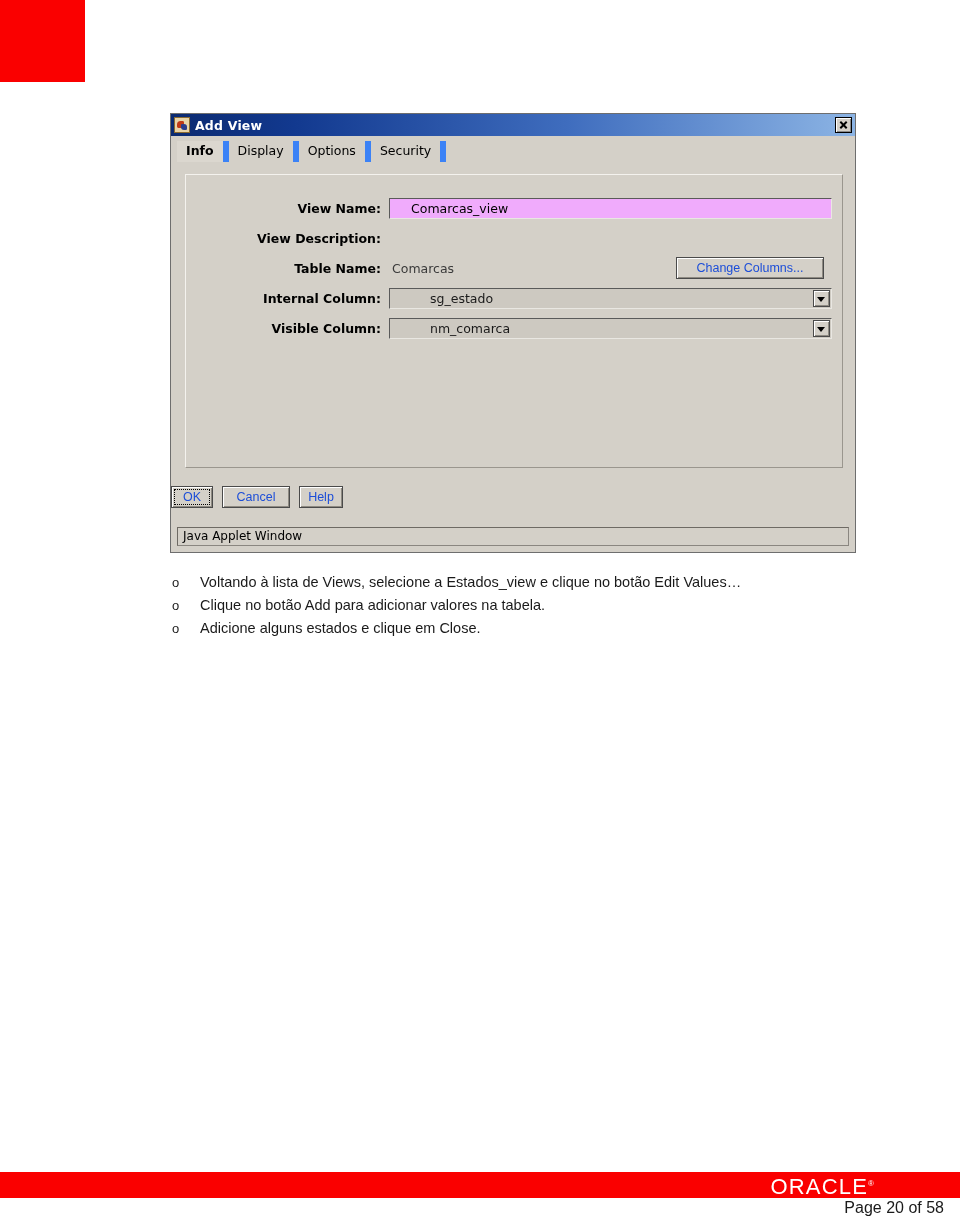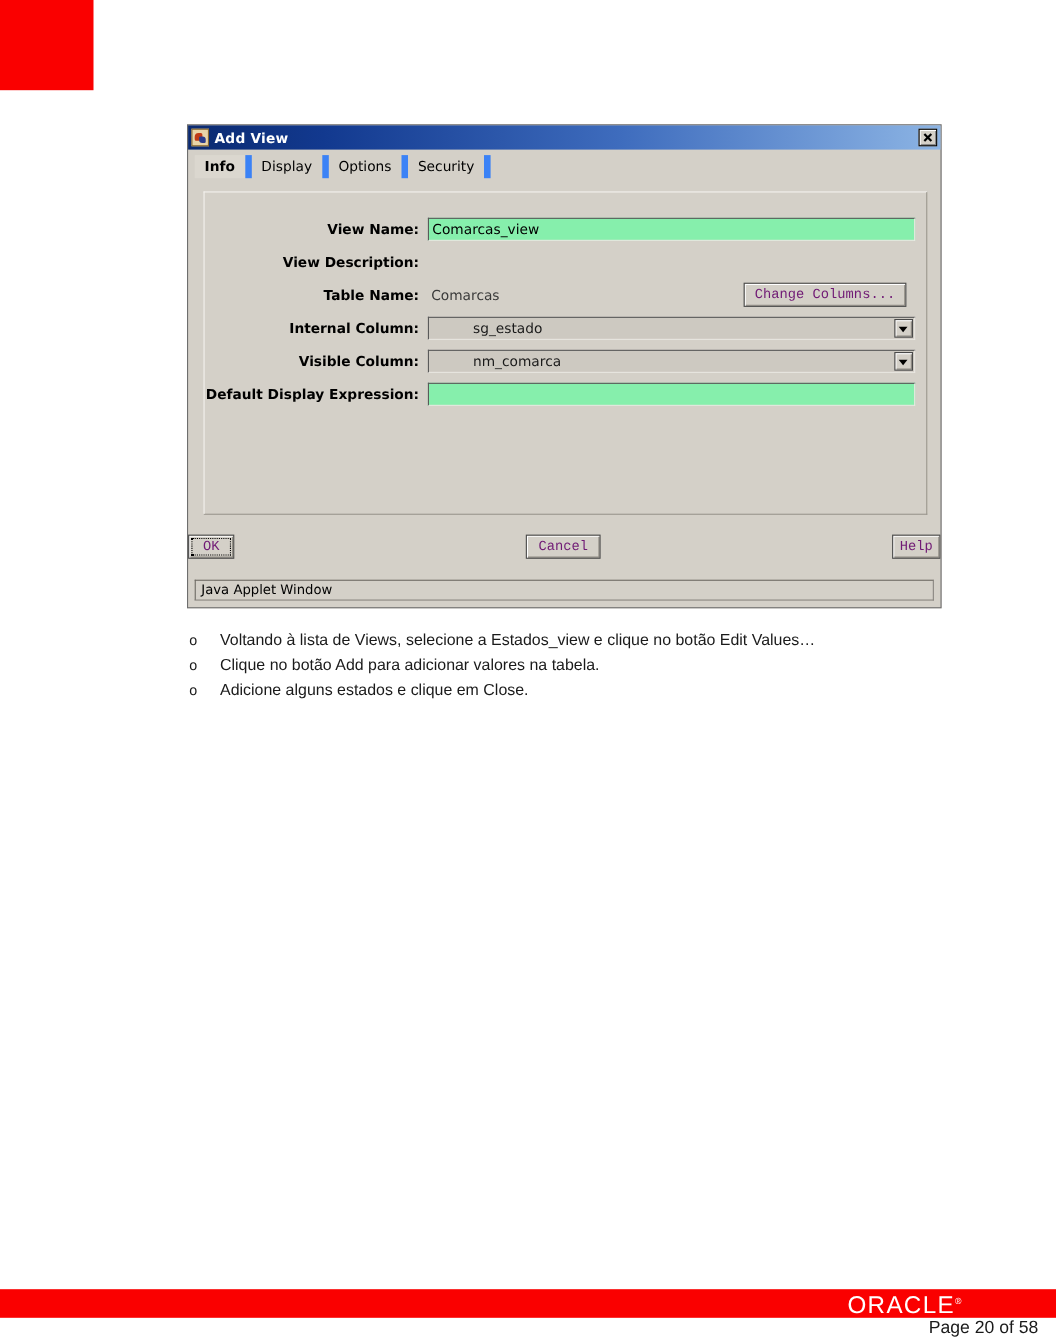--- a/index.html
+++ b/index.html
@@ -169,28 +169,28 @@
   }
   .form-control {
     flex: 1 1 auto;
     height: 21px;
     position: relative;
   }
 
   .textfield {
     width: 100%;
     height: 21px;
-    background: #86efac;
+    background: #f0abfc;
     border: 1px solid #5a5a5a;
     border-right-color: #e9e7e2;
     border-bottom-color: #e9e7e2;
     box-sizing: border-box;
     font-size: 12.5px;
     line-height: 19px;
-    padding: 0 3px;
+    padding: 0 21px;
     color: #000000;
     white-space: nowrap;
     overflow: hidden;
   }
 
   .statictext {
     height: 21px;
     line-height: 21px;
     font-size: 12.5px;
     color: #3a3a3a;
@@ -239,27 +239,27 @@
     border-right: 4px solid transparent;
     border-top: 5px solid #000000;
   }
 
   .btn {
     background: #d4d0c8;
     border: 1px solid #4a4a4a;
     box-shadow: inset 1px 1px 0 #ffffff, inset -1px -1px 0 #8e8a82;
     box-sizing: border-box;
     font-size: 12.5px;
-    color: #701a75;
+    color: #1d4ed8;
     height: 22px;
     line-height: 20px;
     text-align: center;
     white-space: nowrap;
     padding: 0 8px;
-    font-family: Liberation Mono, monospace;
+    font-family: Liberation Sans, sans-serif;
   }
   .btn-change-columns {
     position: absolute;
     right: 8px;
     top: 0;
     width: 148px;
     height: 22px;
     padding: 0;
   }
 
@@ -267,21 +267,21 @@
     position: relative;
   }
 
   
   .actions {
     position: absolute;
     left: 0;
     right: 0;
     top: 372px;
     display: flex;
-    justify-content: space-between;
+    justify-content: flex-start;
     gap: 9px;
   }
   .btn-ok {
     width: 42px;
     padding: 0;
     position: relative;
   }
   .btn-ok .focus-ring {
     position: absolute;
     left: 2px;
@@ -429,26 +429,20 @@
       <div class="form-row">
         <div class="form-label">Visible Column:</div>
         <div class="form-control">
           <div class="combobox">
             <span class="cb-text">nm_comarca</span>
             <span class="cb-arrow"></span>
           </div>
         </div>
       </div>
 
-      <div class="form-row">
-        <div class="form-label">Default Display Expression:</div>
-        <div class="form-control">
-          <div class="textfield"></div>
-        </div>
-      </div>
 
     </div>
   </div>
 
   <div class="actions">
     <div class="btn btn-ok">
       <span>OK</span>
       <span class="focus-ring"></span>
     </div>
     <div class="btn btn-cancel">Cancel</div>

